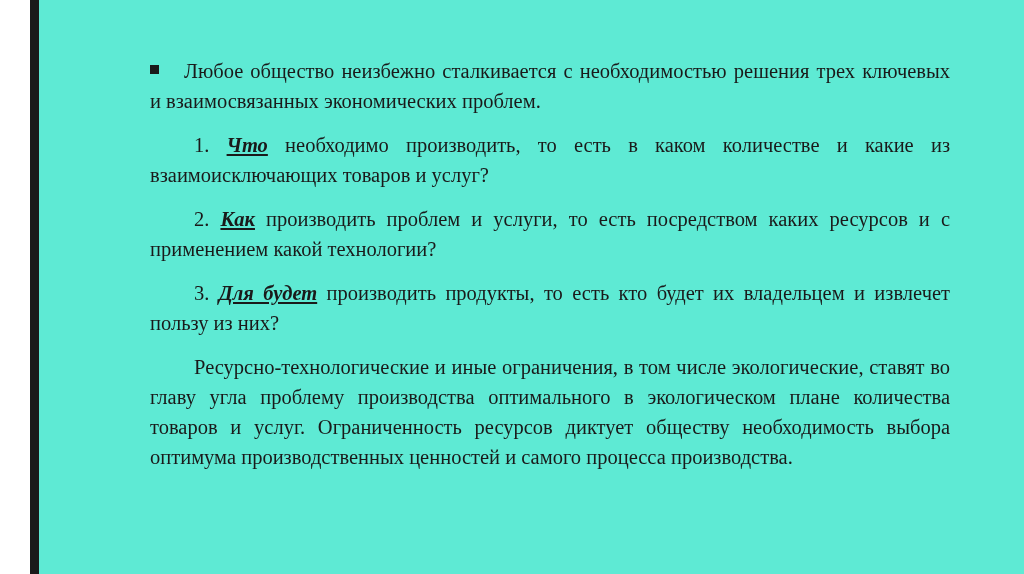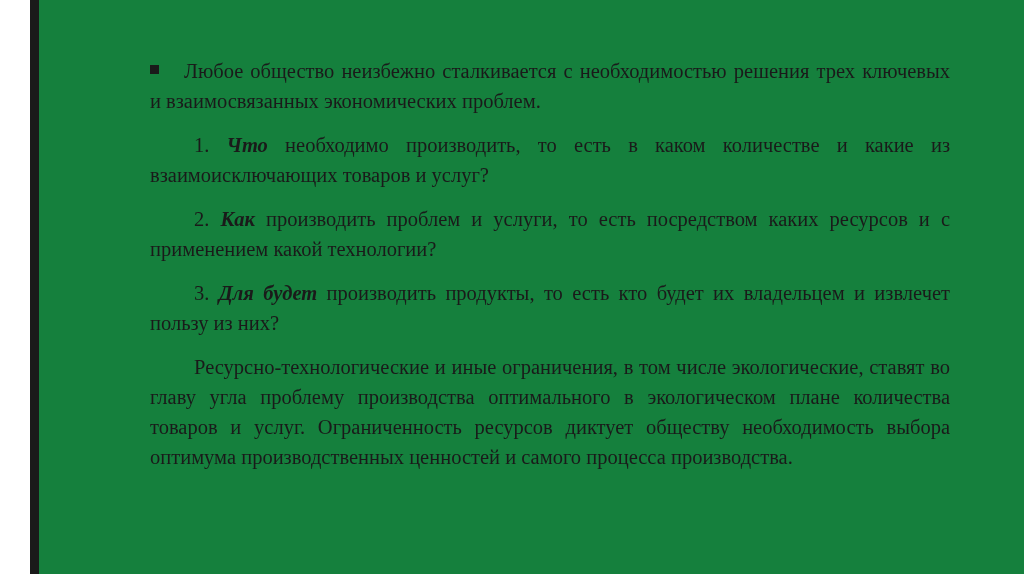--- a/index.html
+++ b/index.html
@@ -10,21 +10,21 @@
     width: 1024px;
     height: 574px;
     background: #ffffff;
     font-family: "Liberation Serif", serif;
     overflow: hidden;
   }
   .slide {
     position: relative;
     width: 1024px;
     height: 574px;
-    background: #15803d;
+    background: #5eead4;
     box-sizing: border-box;
     overflow: hidden;
   }
   .left-white-strip {
     position: absolute;
     left: 0;
     top: 0;
     width: 30px;
     height: 574px;
     background: #ffffff;
@@ -75,20 +75,21 @@
   }
   .para:last-child {
     margin-bottom: 16px;
   }
   .num {
     display: inline;
   }
   .kw {
     font-weight: bold;
     font-style: italic;
+    text-decoration: underline;
   }
   .justify-last-normal {
     text-align-last: left;
   }
 </style>
 </head>
 <body>
 
 <div class="slide">
 

